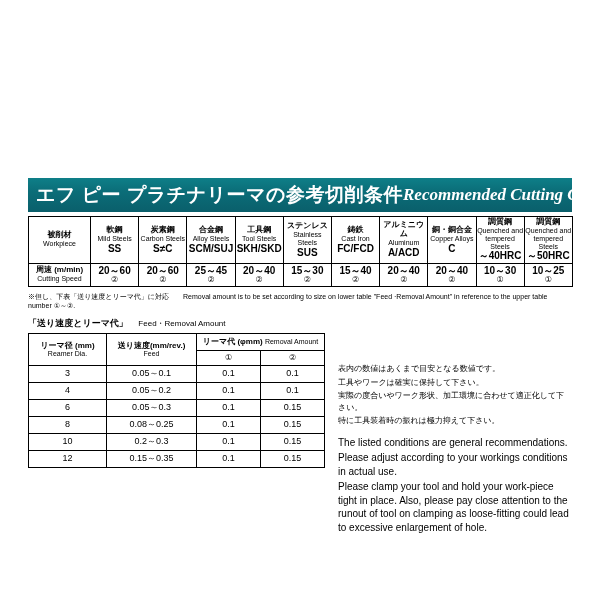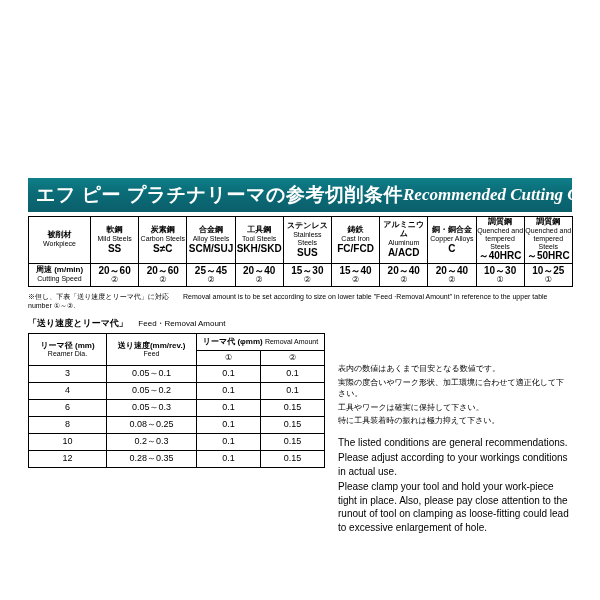--- a/index.html
+++ b/index.html
@@ -363,32 +363,32 @@
             <td>0.15</td>
           </tr>
           <tr>
             <td>10</td>
             <td>0.2～0.3</td>
             <td>0.1</td>
             <td>0.15</td>
           </tr>
           <tr>
             <td>12</td>
-            <td>0.28～0.35</td>
+            <td>0.15～0.35</td>
             <td>0.1</td>
             <td>0.15</td>
           </tr>
         </tbody>
           </table>
       </div>
 
       <div class="lower-right rtext">
         <p>表内の数値はあくまで目安となる数値です。</p>
+        <p>工具やワークは確実に保持して下さい。</p>
         <p>実際の度合いやワーク形状、加工環境に合わせて適正化して下さい。</p>
-        <p>工具やワークは確実に保持して下さい。</p>
         <p>特に工具装着時の振れは極力抑えて下さい。</p>
         <div class="gap"></div>
         <p class="en">The listed conditions are general recommendations.</p>
         <p class="en">Please adjust according to your workings conditions in actual use.</p>
         <p class="en">Please clamp your tool and hold your work-piece tight in place.  Also, please pay close attention to the runout of tool on clamping as loose-fitting could lead to excessive enlargement of hole.</p>
       </div>
     </div>
 
   </div>
 </div>

